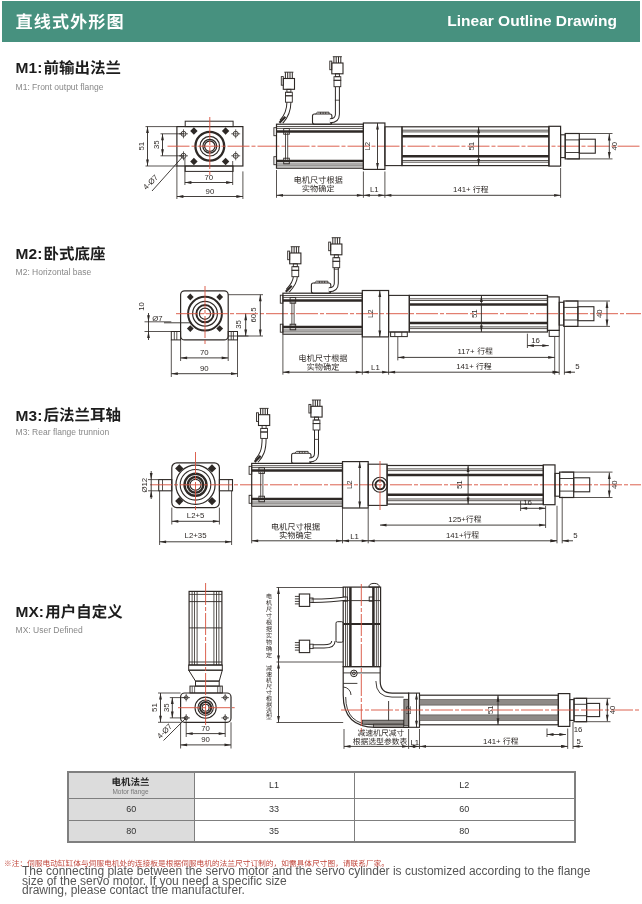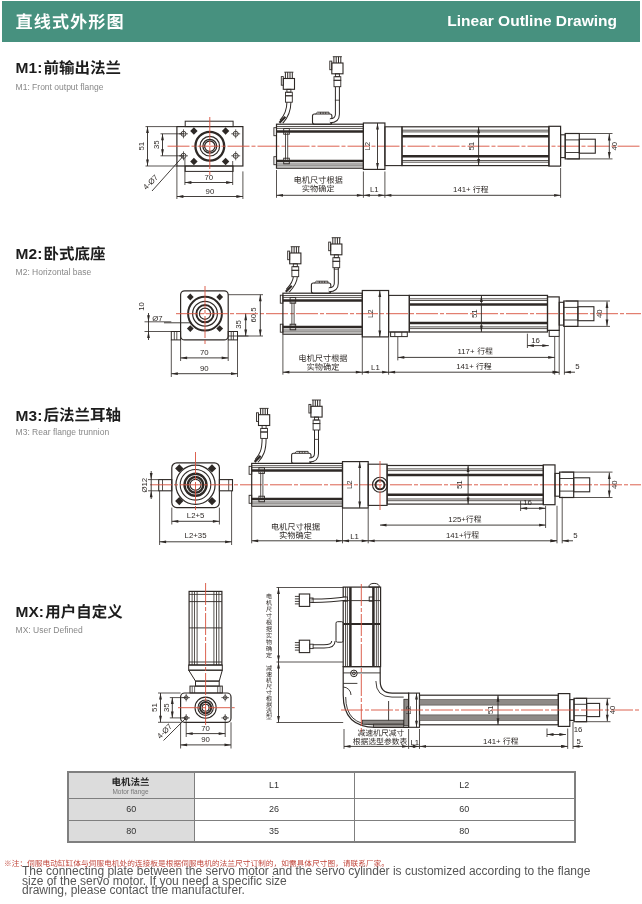--- a/index.html
+++ b/index.html
@@ -16,21 +16,21 @@
       <col style="width:221px">
     </colgroup>
 <tbody>
       <tr style="height:26px;">
         <td style="background:#dcdcdc;"></td>
         <td style="background:#fff;">L1</td>
         <td style="background:#fff;">L2</td>
       </tr>
 <tr style="height:22px;margin-left:47px;">
         <td style="background:#dcdcdc;">60</td>
-        <td>26</td>
+        <td>33</td>
         <td>60</td>
       </tr>
 <tr style="height:22px;padding-left:28px;">
         <td style="background:#dcdcdc;">80</td>
         <td>35</td>
         <td>80</td>
       </tr>
 </tbody>
   </table>
 <div class="note2">The connecting plate between the servo motor and the servo cylinder is customized according to the flange size of the servo motor. If you need a specific size<br>drawing, please contact the manufacturer.</div>

